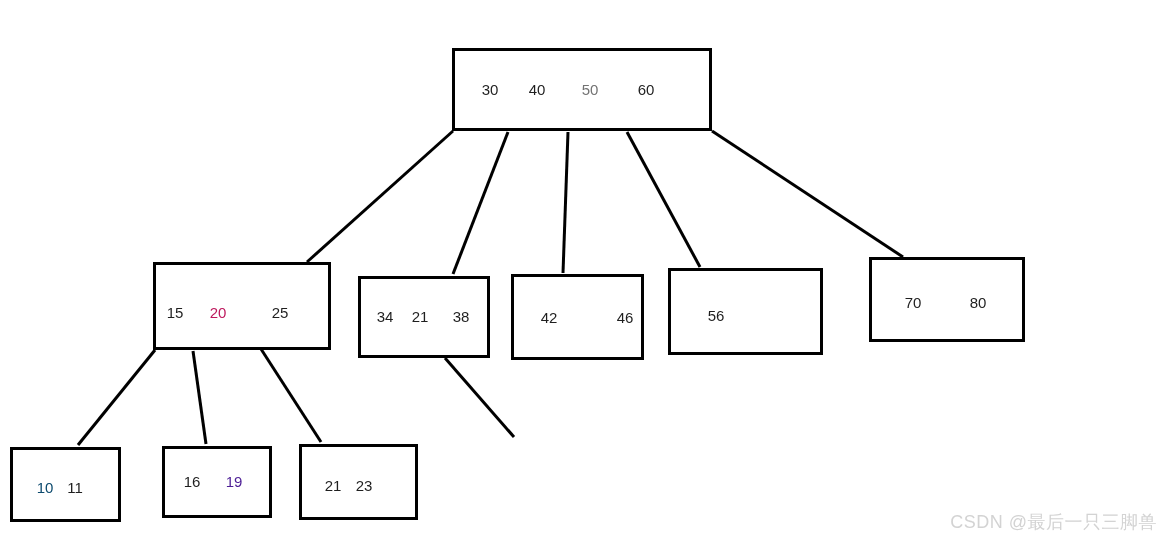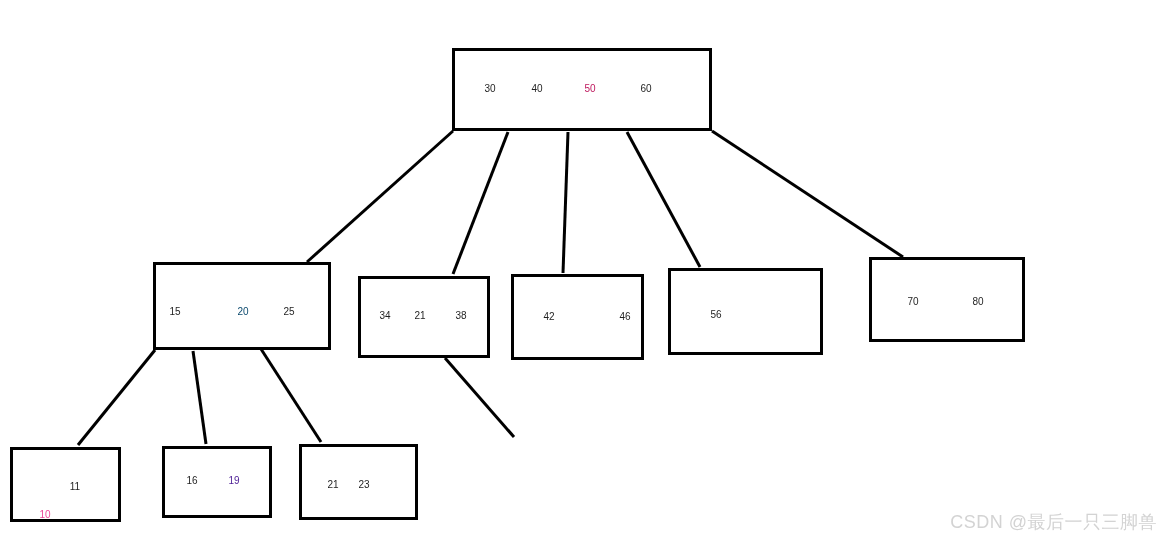--- a/index.html
+++ b/index.html
@@ -24,21 +24,21 @@
   }
   .tree-node {
     position: absolute;
     box-sizing: border-box;
     background: #ffffff;
     border: 3px solid #000000;
   }
   .node-key {
     position: absolute;
     transform: translate(-50%, -50%);
-    font-size: 10px;
+    font-size: 15px;
     line-height: 1;
     color: #1f1f1f;
     white-space: nowrap;
   }
   .watermark {
     position: absolute;
     right: 4px;
     bottom: 8px;
     font-size: 18px;
     line-height: 1.3;
@@ -58,46 +58,46 @@
       <line x1="712" y1="131" x2="903" y2="257" stroke="#000000" stroke-width="3"></line>
       <line x1="155" y1="350" x2="78" y2="445" stroke="#000000" stroke-width="3"></line>
       <line x1="193" y1="351" x2="206" y2="444" stroke="#000000" stroke-width="3"></line>
       <line x1="261" y1="349" x2="321" y2="442" stroke="#000000" stroke-width="3"></line>
       <line x1="445" y1="358" x2="514" y2="437" stroke="#000000" stroke-width="3"></line>
     </svg>
 
   <div class="tree-node" style="left: 452px; top: 48px; width: 260px; height: 83px; border-color: rgb(0, 0, 0); background: rgb(255, 255, 255);">
       <span class="node-key" style="left: 35px; top: 38px; color: rgb(31, 31, 31);">30</span>
       <span class="node-key" style="left: 82px; top: 38px; color: rgb(31, 31, 31);">40</span>
-      <span class="node-key" style="left: 135px; top: 38px; color: #be185d;">50</span>
+      <span class="node-key" style="left: 135px; top: 38px; color: #737373;">50</span>
       <span class="node-key" style="left: 191px; top: 38px; color: rgb(31, 31, 31);">60</span>
     </div>
     <div class="tree-node" style="left: 153px; top: 262px; width: 178px; height: 88px; border-color: rgb(0, 0, 0); background: rgb(255, 255, 255);">
       <span class="node-key" style="left: 19px; top: 47px; color: rgb(31, 31, 31);">15</span>
-      <span class="node-key" style="left: 87px; top: 47px; color: #0c4a6e; text-align: right;">20</span>
-      <span class="node-key" style="left: 133px; top: 47px; color: rgb(31, 31, 31);">25</span>
+      <span class="node-key" style="left: 62px; top: 47px; color: #be185d; text-align: right;">20</span>
+      <span class="node-key" style="left: 124px; top: 47px; color: rgb(31, 31, 31);">25</span>
     </div>
     <div class="tree-node" style="left: 358px; top: 276px; width: 132px; height: 82px; border-color: rgb(0, 0, 0); background: rgb(255, 255, 255);">
       <span class="node-key" style="left: 24px; top: 37px; color: rgb(31, 31, 31);">34</span>
       <span class="node-key" style="left: 59px; top: 37px; color: rgb(31, 31, 31);">21</span>
       <span class="node-key" style="left: 100px; top: 37px; color: rgb(31, 31, 31);">38</span>
     </div>
     <div class="tree-node" style="left: 511px; top: 274px; width: 133px; height: 86px; border-color: rgb(0, 0, 0); background: rgb(255, 255, 255);">
       <span class="node-key" style="left: 35px; top: 40px; color: rgb(31, 31, 31);">42</span>
       <span class="node-key" style="left: 79px; top: 40px; color: rgb(31, 31, 31); margin-left: 32px;">46</span>
     </div>
     <div class="tree-node" style="left: 668px; top: 268px; width: 155px; height: 87px; border-color: rgb(0, 0, 0); background: rgb(255, 255, 255);">
       <span class="node-key" style="left: 45px; top: 44px; color: rgb(31, 31, 31);">56</span>
     </div>
     <div class="tree-node" style="left: 869px; top: 257px; width: 156px; height: 85px; border-color: rgb(0, 0, 0); background: rgb(255, 255, 255);">
       <span class="node-key" style="left: 41px; top: 42px; color: rgb(31, 31, 31);">70</span>
       <span class="node-key" style="left: 106px; top: 42px; color: rgb(31, 31, 31);">80</span>
     </div>
     <div class="tree-node" style="left: 10px; top: 447px; width: 111px; height: 75px; border-color: rgb(0, 0, 0); background: rgb(255, 255, 255);">
-      <span class="node-key" style="left: 32px; top: 37px; color: #ec4899; margin-top: 28px;">10</span>
+      <span class="node-key" style="left: 32px; top: 37px; color: #0c4a6e;">10</span>
       <span class="node-key" style="left: 62px; top: 37px; color: rgb(31, 31, 31);">11</span>
     </div>
     <div class="tree-node" style="left: 162px; top: 446px; width: 110px; height: 72px; border-color: rgb(0, 0, 0); background: rgb(255, 255, 255);">
       <span class="node-key" style="left: 27px; top: 32px; color: rgb(31, 31, 31);">16</span>
       <span class="node-key" style="left: 69px; top: 32px; color: #4c1d95;">19</span>
     </div>
     <div class="tree-node" style="left: 299px; top: 444px; width: 119px; height: 76px; border-color: rgb(0, 0, 0); background: rgb(255, 255, 255);">
       <span class="node-key" style="left: 31px; top: 38px; color: rgb(31, 31, 31);">21</span>
       <span class="node-key" style="left: 62px; top: 38px; color: rgb(31, 31, 31);">23</span>
     </div>

